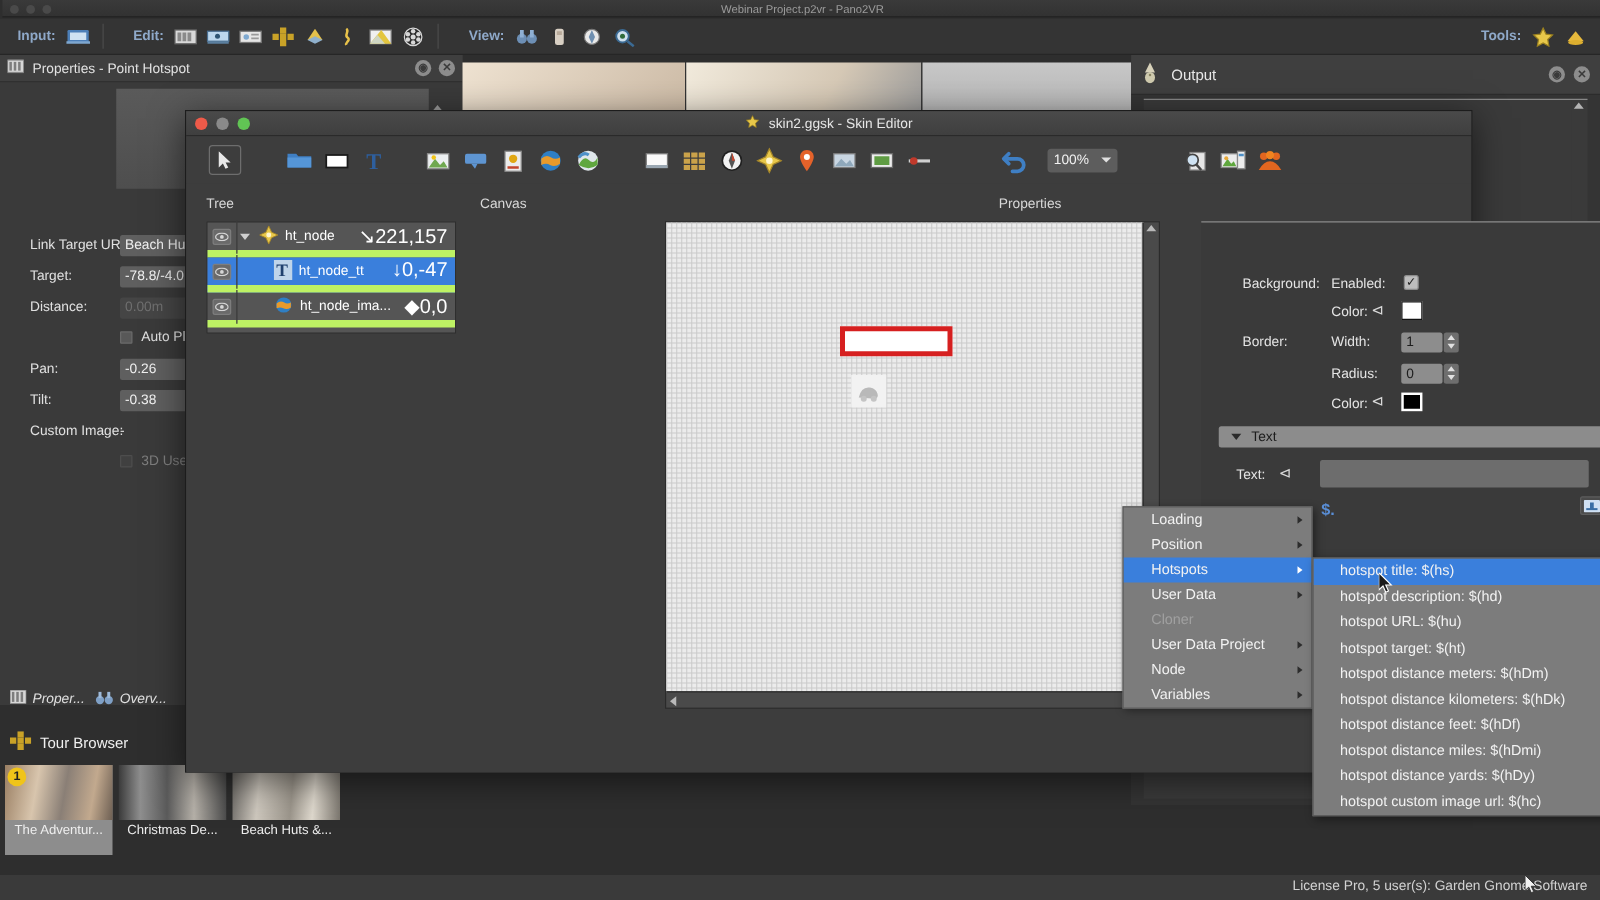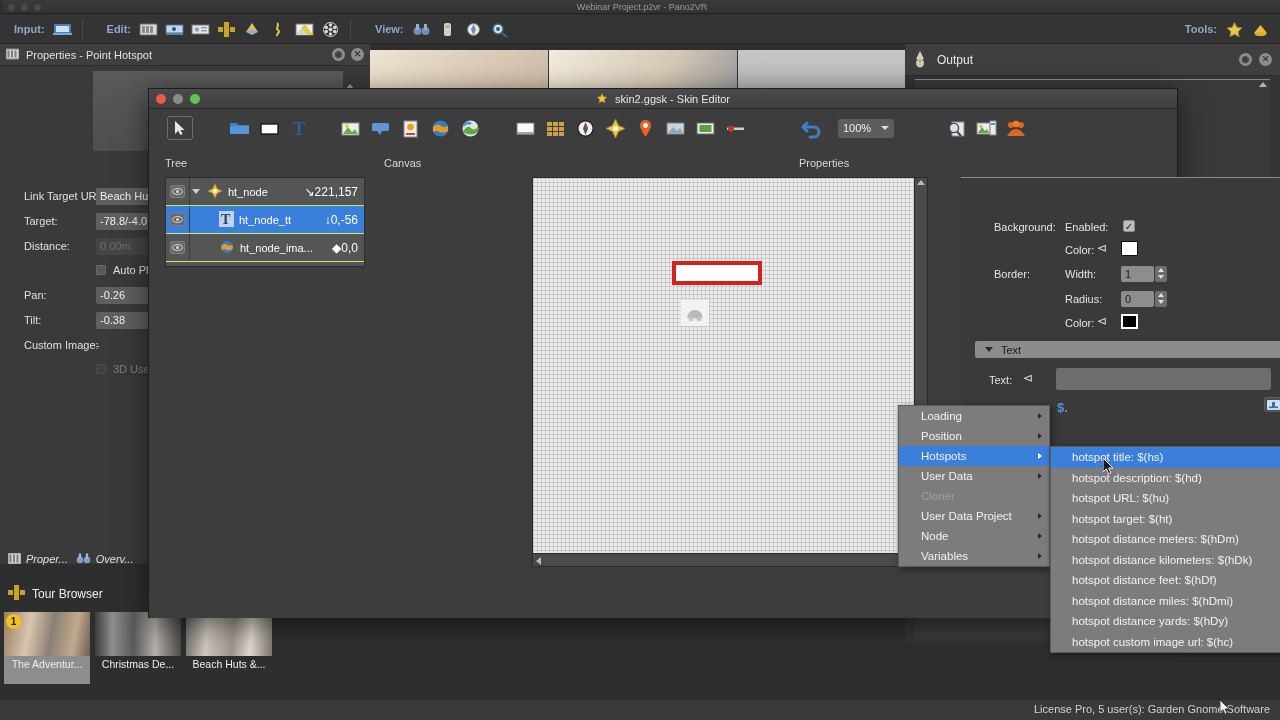--- a/index.html
+++ b/index.html
@@ -112,29 +112,29 @@
   .stgrp{display:flex;align-items:center;gap:9px;}
   .zoom-combo{width:56px;height:19px;background:#5d5d5d;border-radius:3px;
               display:flex;align-items:center;padding:0 5px;font-size:11px;color:#f2f2f2;}
 
   .skin-body{position:relative;height:471px;background:#3d3d3d;}
 
   .sec-label{position:absolute;font-size:11px;color:#d8d8d8;}
 
   
   .tree-box{position:absolute;left:16px;top:30px;width:200px;height:90px;background:#555;border:1px solid #2e2e2e;}
-  .tree-row{position:relative;height:28px;border-bottom:1px solid #bef264;display:flex;align-items:center;}
+  .tree-row{position:relative;height:28px;border-bottom:6px solid #bef264;display:flex;align-items:center;}
   .tree-row.sel{background:#3a7fdc;}
   .eye-cell{width:24px;height:27px;border-right:1px solid #3b3b3b;display:flex;align-items:center;justify-content:center;}
   .eye-btn{width:15px;height:13px;border:1px solid #7d7d7d;border-radius:2px;background:#6a6a6a;
            display:flex;align-items:center;justify-content:center;}
   .tr-disc{width:0;height:0;border-left:5px solid #cfcfcf;border-top:4px solid transparent;border-bottom:4px solid transparent;}
   .tr-disc.open{border-left:4px solid transparent;border-right:4px solid transparent;border-top:5px solid #cfcfcf;border-bottom:0;}
   .tr-name{font-size:11px;color:#fff;}
-  .tr-coord{position:absolute;right:6px;font-size:12px;color:#fff;}
+  .tr-coord{position:absolute;right:6px;font-size:16px;color:#fff;}
 
   
   .canvas-outer{position:absolute;left:383px;top:30px;width:396px;height:390px;background:#3d3d3d;border:1px solid #2b2b2b;}
   .canvas-grid{position:absolute;left:0;top:0;width:382px;height:376px;
     background-color:#ececec;
     background-image:linear-gradient(to right,#c9c9c9 1px,transparent 1px),
                      linear-gradient(to bottom,#c9c9c9 1px,transparent 1px);
     background-size:4px 4px;}
   .cv-vscroll{position:absolute;right:0;top:0;width:13px;height:376px;background:#4a4a4a;border-left:1px solid #2b2b2b;}
   .cv-hscroll{position:absolute;left:0;bottom:0;width:396px;height:13px;background:#4a4a4a;border-top:1px solid #2b2b2b;}
@@ -732,21 +732,21 @@
             </span>
           </span>
           <span style="width:24px;"></span>
           <span style="margin:0 5px;">
             <svg width="15" height="16" viewBox="0 0 15 16">
                 <rect x="0" y="0" width="15" height="16" fill="#bfd4ea"></rect>
                 <text x="2" y="13" font-family="Liberation Serif, serif" font-size="14" font-weight="bold" fill="#20406e">T</text>
               </svg>
           </span>
           <span class="tr-name">ht_node_tt</span>
-          <span class="tr-coord"><span>↓</span><span>0,-56</span></span>
+          <span class="tr-coord"><span>↓</span><span>0,-47</span></span>
         </div>
 
         <div class="tree-row">
           <span class="eye-cell">
             <span class="eye-btn">
               <svg width="11" height="7" viewBox="0 0 11 7">
                   <ellipse cx="5.5" cy="3.5" rx="5" ry="3" fill="none" stroke="#d6d6d6"></ellipse>
                   <circle cx="5.5" cy="3.5" r="1.5" fill="#d6d6d6"></circle>
                 </svg>
             </span>

